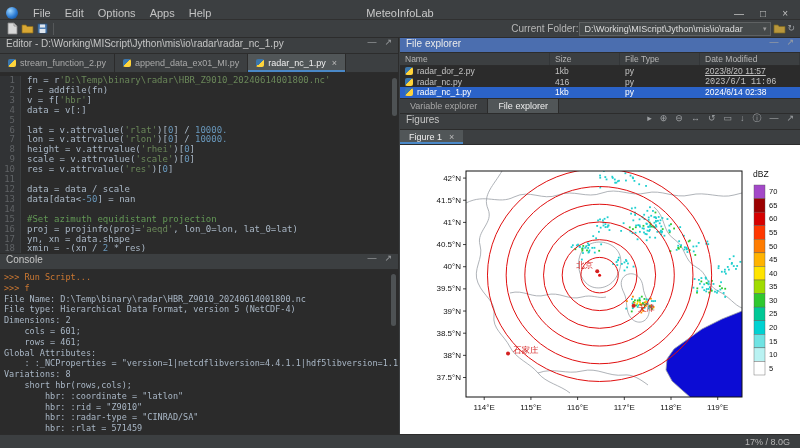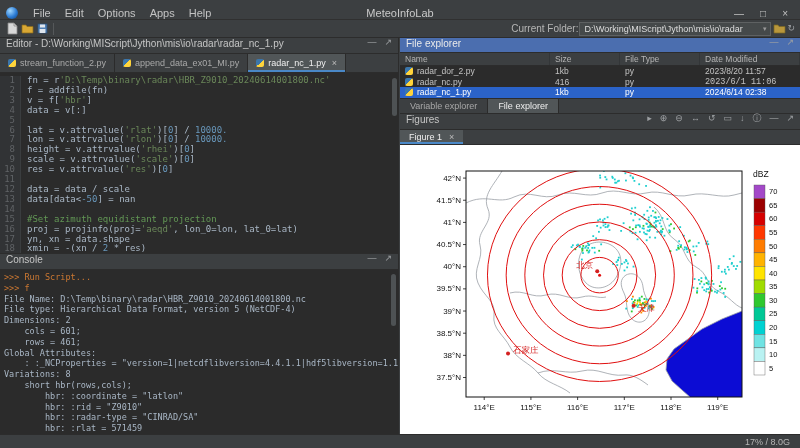--- a/index.html
+++ b/index.html
@@ -202,21 +202,21 @@
           <span class="fe-col" style="width: 100px;">Date Modified</span>
         </div>
       <div>
           <div class="fe-row">
             <span class="fe-cell" style="width: 150px;">
               <span class="pyicon"></span>
               <span>radar_dor_2.py</span>
             </span>
             <span class="fe-cell" style="width: 70px;">1kb</span>
             <span class="fe-cell" style="width: 80px;">py</span>
-            <span class="fe-cell" style="width: 100px;">2023/8/20 11:57</span>
+            <span class="fe-cell" style="width: 100px; text-decoration: underline;">2023/8/20 11:57</span>
           </div>
           <div class="fe-row">
             <span class="fe-cell" style="width: 150px;">
               <span class="pyicon"></span>
               <span>radar_nc.py</span>
             </span>
             <span class="fe-cell" style="width: 70px;">416</span>
             <span class="fe-cell" style="width: 80px;">py</span>
             <span class="fe-cell" style="width: 100px; font-family: Liberation Mono, monospace;">2023/6/1 11:06</span>
           </div>

